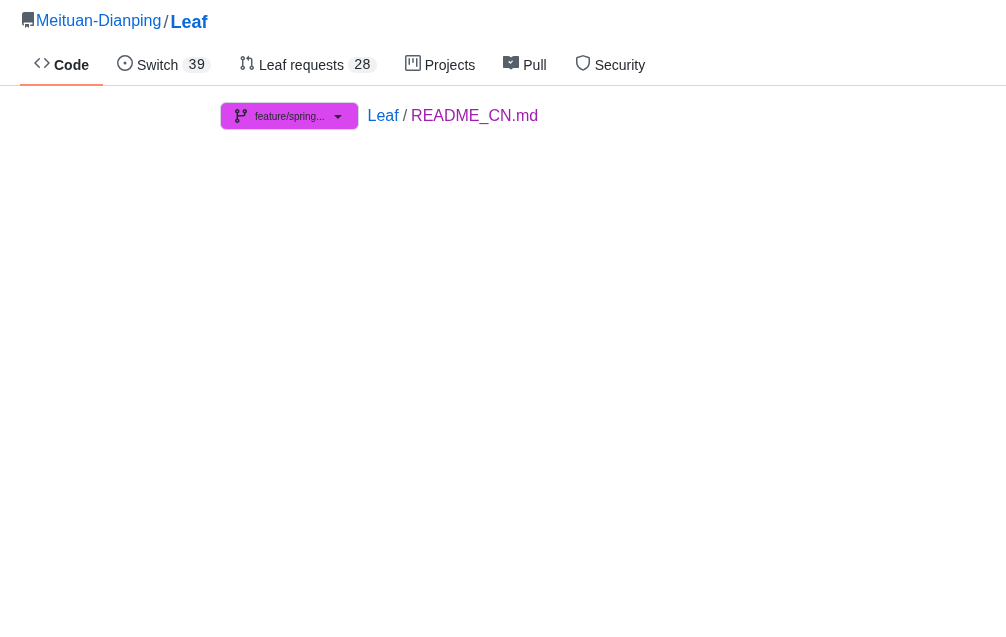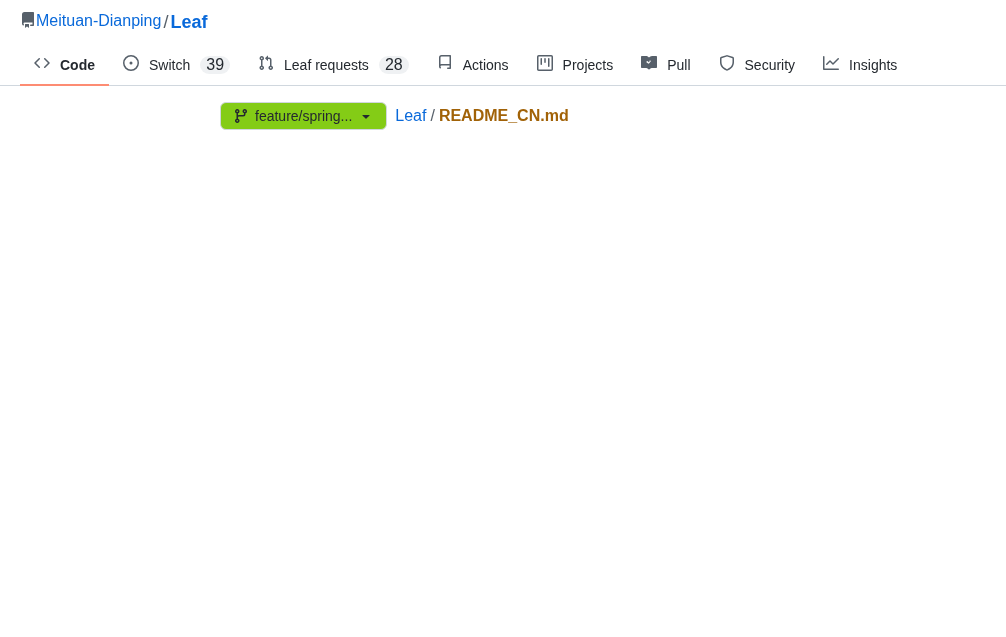--- a/index.html
+++ b/index.html
@@ -43,40 +43,41 @@
     .nav-tabs {
       display: flex;
       align-items: center;
       border-bottom: 1px solid #d0d7de;
       padding: 0 20px;
       gap: 0;
     }
     .nav-tab {
       display: flex;
       align-items: center;
-      gap: 10px;
+      gap: 4px;
       padding: 10px 14px;
       font-size: 14px;
       color: #24292f;
       cursor: pointer;
       border-bottom: 2px solid transparent;
       margin-bottom: -1px;
       text-decoration: none;
       white-space: nowrap;
     }
     .nav-tab.active {
       border-bottom: 2px solid #fd8c73;
       font-weight: 600;
     }
     .nav-tab .badge {
       background: #afb8c133;
       border-radius: 20px;
       padding: 0 6px;
-      font-size: 16px;
+      font-size: 14px;
       font-weight: 500;
+      font-family: Liberation Mono, monospace;
     }
     .tab-icon {
       font-size: 14px;
       color: #57606a;
     }
 
     
     .main-content {
       padding: 16px 20px;
       position: relative;
@@ -92,44 +93,44 @@
     }
 
     
     .branch-btn {
       display: flex;
       align-items: center;
       gap: 6px;
       padding: 5px 12px;
       border: 1px solid #d0d7de;
       border-radius: 6px;
-      background: #84cc16;
+      background: #d946ef;
       cursor: pointer;
-      font-size: 14px;
+      font-size: 10px;
       color: #24292f;
       font-weight: 500;
       position: relative;
     }
 
     .breadcrumb {
       display: flex;
       align-items: center;
       gap: 4px;
       font-size: 16px;
     }
     .breadcrumb-link {
       color: #0969da;
       text-decoration: none;
     }
     .breadcrumb-sep {
       color: #57606a;
     }
     .breadcrumb-current {
-      font-weight: 700;
-      color: #a16207;
+      font-weight: 400;
+      color: #a21caf;
     }
 
     
     .dropdown-overlay {
       position: absolute;
       top: 140px;
       left: 330px;
       width: 290px;
       background: #fff;
       border: 1px solid #d0d7de;
@@ -285,56 +286,40 @@
       <svg width="16" height="16" viewBox="0 0 16 16" fill="currentColor">
           <path fill-rule="evenodd" d="M7.177 3.073L9.573.677A.25.25 0 0110 .854v4.792a.25.25 0 01-.427.177L7.177 3.427a.25.25 0 010-.354zM3.75 2.5a.75.75 0 100 1.5.75.75 0 000-1.5zm-2.25.75a2.25 2.25 0 113 2.122v5.256a2.251 2.251 0 11-1.5 0V5.372A2.25 2.25 0 011.5 3.25zM11 2.5h-1V4h1a1 1 0 011 1v5.628a2.251 2.251 0 101.5 0V5A2.5 2.5 0 0011 2.5zm1 10.25a.75.75 0 111.5 0 .75.75 0 01-1.5 0zM3.75 12a.75.75 0 100 1.5.75.75 0 000-1.5z"></path>
         </svg>
     </span>
     <span>Leaf requests</span>
     <span class="badge">28</span>
   </a>
   <a class="nav-tab">
     <span class="tab-icon">
       <svg width="16" height="16" viewBox="0 0 16 16" fill="currentColor">
-          <path fill-rule="evenodd" d="M2 2.5A2.5 2.5 0 014.5 0h8.75a.75.75 0 01.75.75v12.5a.75.75 0 01-.75.75h-2.5a.75.75 0 110-1.5h1.75v-2h-8a1 1 0 00-.714 1.7.75.75 0 01-1.072 1.05A2.495 2.495 0 012 11.5v-9zm10.5-1V9h-8c-.356 0-.694.074-1 .208V2.5a1 1 0 011-1h8z"></path>
-        </svg>
-    </span>
-    <span>Actions</span>
+          <path fill-rule="evenodd" d="M1.75 0A1.75 1.75 0 000 1.75v12.5C0 15.216.784 16 1.75 16h12.5A1.75 1.75 0 0016 14.25V1.75A1.75 1.75 0 0014.25 0H1.75zM1.5 1.75a.25.25 0 01.25-.25h12.5a.25.25 0 01.25.25v12.5a.25.25 0 01-.25.25H1.75a.25.25 0 01-.25-.25V1.75zM11.75 3a.75.75 0 00-.75.75v7.5a.75.75 0 001.5 0v-7.5a.75.75 0 00-.75-.75zm-8.25.75a.75.75 0 011.5 0v5.5a.75.75 0 01-1.5 0v-5.5zM8 3a.75.75 0 00-.75.75v3.5a.75.75 0 001.5 0v-3.5A.75.75 0 008 3z"></path>
+        </svg>
+    </span>
+    <span>Projects</span>
   </a>
   <a class="nav-tab">
     <span class="tab-icon">
       <svg width="16" height="16" viewBox="0 0 16 16" fill="currentColor">
-          <path fill-rule="evenodd" d="M1.75 0A1.75 1.75 0 000 1.75v12.5C0 15.216.784 16 1.75 16h12.5A1.75 1.75 0 0016 14.25V1.75A1.75 1.75 0 0014.25 0H1.75zM1.5 1.75a.25.25 0 01.25-.25h12.5a.25.25 0 01.25.25v12.5a.25.25 0 01-.25.25H1.75a.25.25 0 01-.25-.25V1.75zM11.75 3a.75.75 0 00-.75.75v7.5a.75.75 0 001.5 0v-7.5a.75.75 0 00-.75-.75zm-8.25.75a.75.75 0 011.5 0v5.5a.75.75 0 01-1.5 0v-5.5zM8 3a.75.75 0 00-.75.75v3.5a.75.75 0 001.5 0v-3.5A.75.75 0 008 3z"></path>
-        </svg>
-    </span>
-    <span>Projects</span>
+          <path fill-rule="evenodd" d="M0 1.75A.75.75 0 01.75 1h4.253c1.227 0 2.317.59 3 1.501A3.744 3.744 0 0111.006 1h4.245a.75.75 0 01.75.75v10.5a.75.75 0 01-.75.75h-4.507a2.25 2.25 0 00-1.591.659l-.622.621a.75.75 0 01-1.06 0l-.622-.621A2.25 2.25 0 005.258 13H.75a.75.75 0 01-.75-.75V1.75zm8.755 4.237l-.892 1.153-1.215-.876a.75.75 0 00-.927 1.18l1.485 1.072a.75.75 0 001.015-.164l1.294-1.673a.75.75 0 10-1.18-.924z"></path>
+        </svg>
+    </span>
+    <span>Pull</span>
   </a>
   <a class="nav-tab">
     <span class="tab-icon">
       <svg width="16" height="16" viewBox="0 0 16 16" fill="currentColor">
-          <path fill-rule="evenodd" d="M0 1.75A.75.75 0 01.75 1h4.253c1.227 0 2.317.59 3 1.501A3.744 3.744 0 0111.006 1h4.245a.75.75 0 01.75.75v10.5a.75.75 0 01-.75.75h-4.507a2.25 2.25 0 00-1.591.659l-.622.621a.75.75 0 01-1.06 0l-.622-.621A2.25 2.25 0 005.258 13H.75a.75.75 0 01-.75-.75V1.75zm8.755 4.237l-.892 1.153-1.215-.876a.75.75 0 00-.927 1.18l1.485 1.072a.75.75 0 001.015-.164l1.294-1.673a.75.75 0 10-1.18-.924z"></path>
-        </svg>
-    </span>
-    <span>Pull</span>
-  </a>
-  <a class="nav-tab">
-    <span class="tab-icon">
-      <svg width="16" height="16" viewBox="0 0 16 16" fill="currentColor">
           <path fill-rule="evenodd" d="M7.467.133a1.748 1.748 0 011.066 0l5.25 1.68A1.75 1.75 0 0115 3.48V7c0 1.566-.32 3.182-1.303 4.682-.983 1.498-2.585 2.813-5.032 3.855a1.7 1.7 0 01-1.33 0c-2.447-1.042-4.049-2.357-5.032-3.855C1.32 10.182 1 8.566 1 7V3.48a1.75 1.75 0 011.217-1.667l5.25-1.68zm.61 1.429a.25.25 0 00-.153 0l-5.25 1.68a.25.25 0 00-.174.238V7c0 1.358.275 2.666 1.057 3.86.784 1.194 2.121 2.34 4.366 3.297a.2.2 0 00.154 0c2.245-.956 3.582-2.104 4.366-3.298C13.225 9.666 13.5 8.36 13.5 7V3.48a.25.25 0 00-.174-.237l-5.25-1.68z"></path>
         </svg>
     </span>
     <span>Security</span>
-  </a>
-  <a class="nav-tab">
-    <span class="tab-icon">
-      <svg width="16" height="16" viewBox="0 0 16 16" fill="currentColor">
-          <path fill-rule="evenodd" d="M1.5 1.75a.75.75 0 00-1.5 0v12.5c0 .414.336.75.75.75h14.5a.75.75 0 000-1.5H1.5V1.75zm14.28 2.53a.75.75 0 00-1.06-1.06L10 7.94 7.53 5.47a.75.75 0 00-1.06 0L3.22 8.72a.75.75 0 001.06 1.06L7 7.06l2.47 2.47a.75.75 0 001.06 0l5.25-5.25z"></path>
-        </svg>
-    </span>
-    <span>Insights</span>
   </a>
 </nav>
 
 <div class="main-content">
 
   <div class="branch-area">
     <button class="branch-btn">
       <svg width="16" height="16" viewBox="0 0 16 16" fill="currentColor">
           <path fill-rule="evenodd" d="M11.75 2.5a.75.75 0 100 1.5.75.75 0 000-1.5zm-2.25.75a2.25 2.25 0 113 2.122V6A2.5 2.5 0 0110 8.5H6a1 1 0 00-1 1v1.128a2.251 2.251 0 11-1.5 0V5.372a2.25 2.25 0 111.5 0v1.836A2.492 2.492 0 016 7h4a1 1 0 001-1v-.628A2.25 2.25 0 019.5 3.25zM4.25 12a.75.75 0 100 1.5.75.75 0 000-1.5zM3.5 3.25a.75.75 0 111.5 0 .75.75 0 01-1.5 0z"></path>
         </svg>

